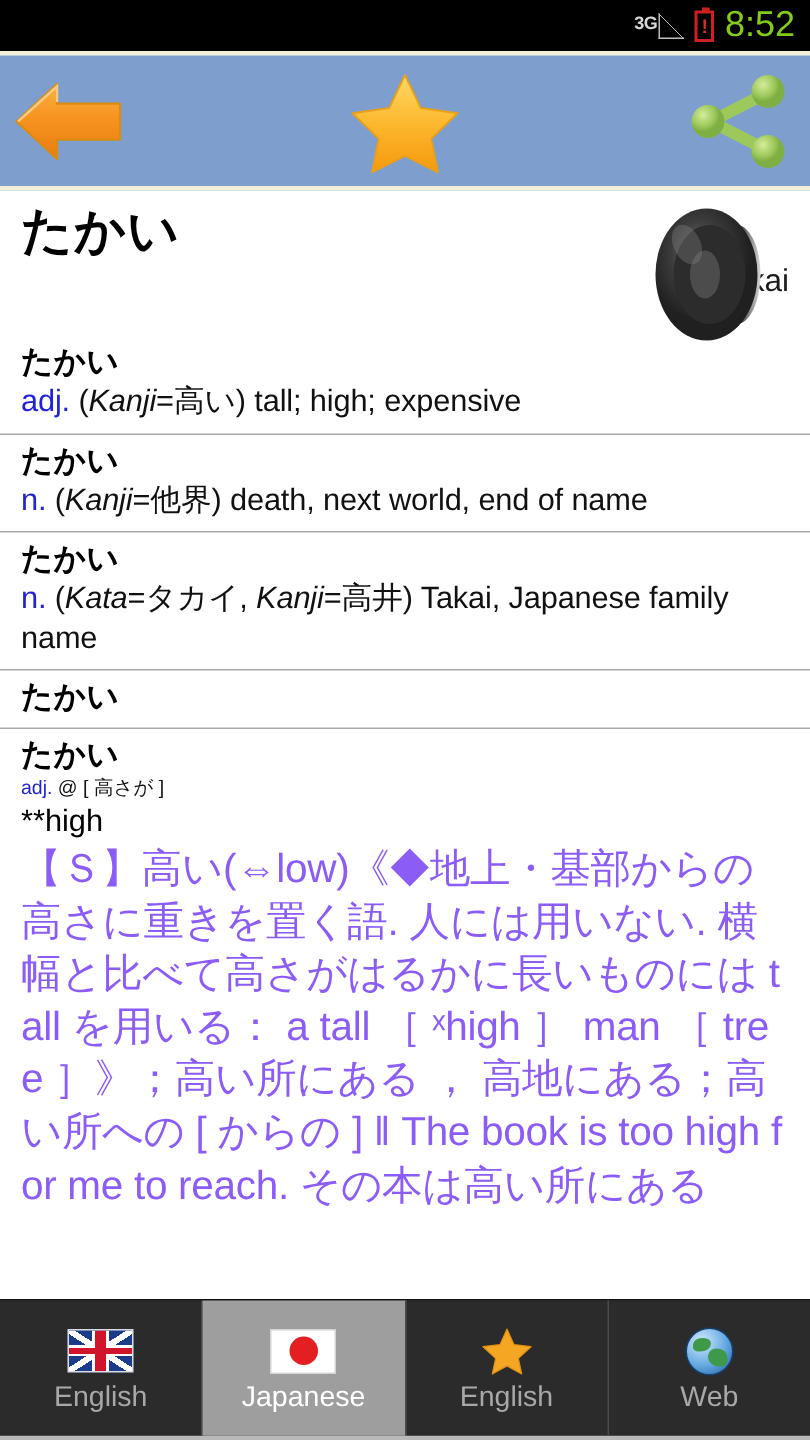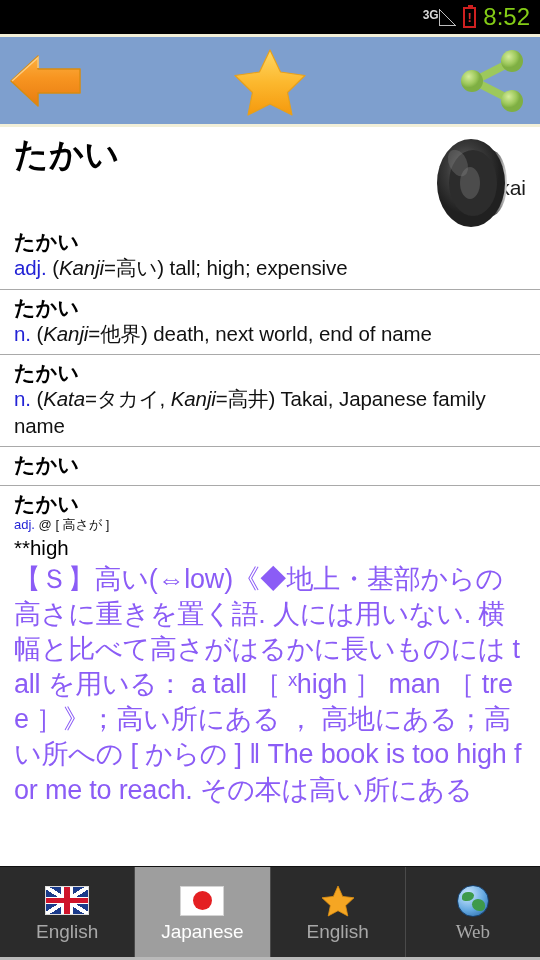--- a/index.html
+++ b/index.html
@@ -68,21 +68,21 @@
   .tabbar{
     position:absolute; left:0; bottom:0; width:540px; height:94px;
     background:#2b2b2b; display:flex; border-top:1px solid #111;
     border-bottom:3px solid #b9b9b9;
   }
   .tab{
     flex:1; display:flex; flex-direction:column; align-items:center;
     justify-content:center; gap:4px; cursor:pointer;
     background:#2b2b2b; border-right:1px solid #4a4a4a; position:relative;
   }
-  .tab:last-child{ border-right:none;font-family:Liberation Serif, serif; }
+  .tab:last-child{ border-right:none; }
   .tab.selected{ background:#9e9e9e; }
   .tab-label{ font-size:19px; color:#a8a8a8; line-height:1; }
   .tab.selected .tab-label{ color:#ffffff; }
   .tab-ico{ width:46px; height:34px; display:flex; align-items:center; justify-content:center;}
 
   .flag-uk{ width:44px; height:29px; position:relative; background:#1b3b8b; overflow:hidden;
             border:1px solid #dcdcdc;}
   .flag-uk:before{ content:""; position:absolute; left:0; top:0; width:100%; height:100%;
      background:
        linear-gradient(to bottom right, transparent calc(50% - 2px), #fff calc(50% - 2px), #fff calc(50% + 2px), transparent calc(50% + 2px)),

